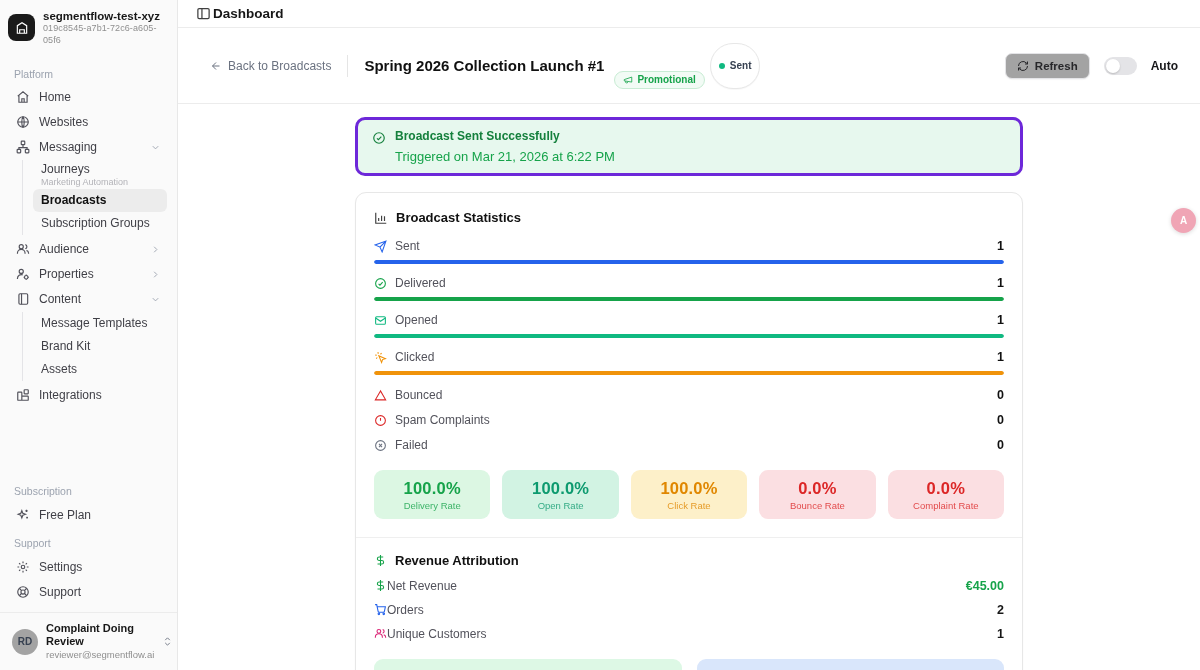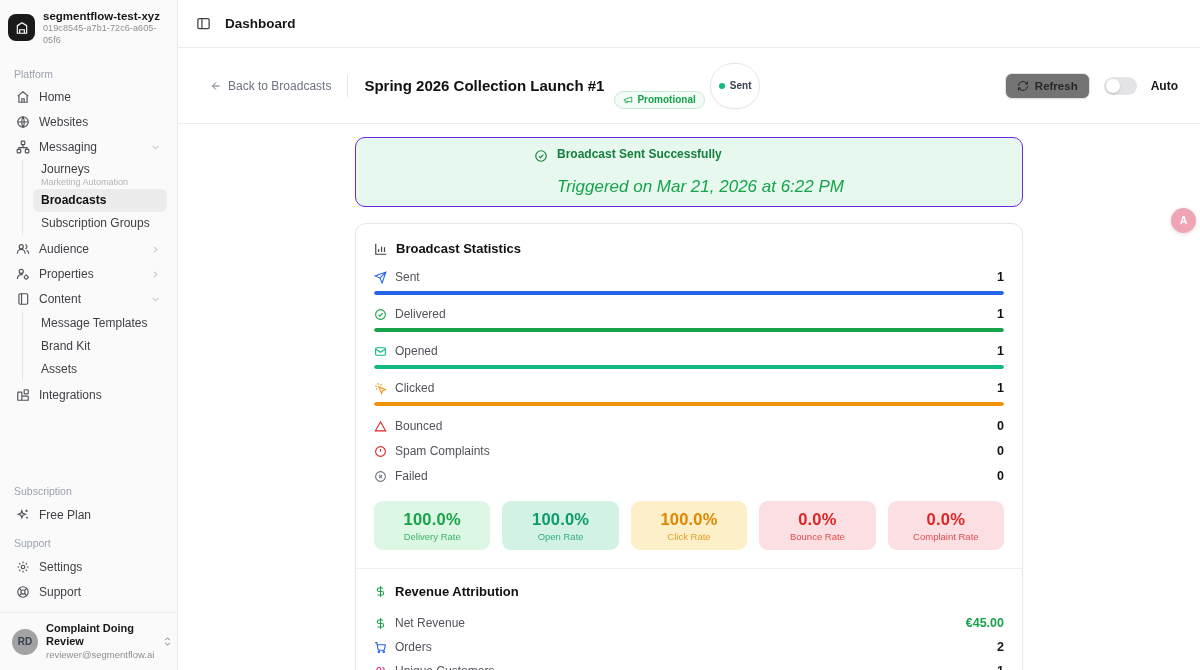--- a/index.html
+++ b/index.html
@@ -24,67 +24,67 @@
   .sub-sub { font-size:9px; color:#b3b3b8; margin-top:1px; }
   .spacer { flex:1; }
   .user-row { display:flex; align-items:center; gap:8px; border-top:1px solid #ececec; margin:8px -10px 0; padding:9px 12px; }
   .avatar { width:26px; height:26px; border-radius:50%; background:#a3a3a3; color:#374151; font-size:10px; font-weight:700; display:flex; align-items:center; justify-content:center; flex:none; }
   .user-name { font-size:11px; font-weight:700; color:#171717; line-height:1.2; }
   .user-email { font-size:9.5px; color:#8f8f8f; line-height:1.3; }
   .user-chev { margin-left:auto; color:#6b7280; }
 
   
   .main { flex:1; display:flex; flex-direction:column; min-width:0; }
-  .topbar { height:48px; border-bottom:1px solid #ececec; display:flex; align-items:center; gap:14px; padding:12px 18px; background:#fff; }
+  .topbar { height:28px; border-bottom:1px solid #ececec; display:flex; align-items:center; gap:2px; padding:12px 18px; background:#fff; }
   .topbar-title { font-size:13.5px; font-weight:700; }
   .topbar .ic { color:#404040; }
 
   .titlebar { height:76px; border-bottom:1px solid #ececec; display:flex; align-items:center; padding:0 22px 0 32px; background:#fff; }
   .back-link { display:flex; align-items:center; gap:6px; color:#6b7280; font-size:12px; cursor:pointer; white-space:nowrap; }
   .vdiv { width:1px; height:22px; background:#e5e5e5; margin:0 16px; }
   .title-block { display:flex; flex-direction:row; gap:5px; }
   .title-row { display:flex; align-items:center; gap:10px; }
   .page-title { font-size:15px; font-weight:700; color:#111; }
   .promo-badge { display:inline-flex; align-items:center; gap:4px; font-size:10px; font-weight:600; color:#16a34a; background:#f2fbf5; border:1px solid #c8ecd4; border-radius:999px; padding:2.5px 8px;margin-top:28px; }
   .sent-pill { display:inline-flex; align-items:center; gap:5px; font-size:10px; font-weight:600; color:#374151; background:#fff; border:1px solid #e7e7e7; border-radius:999px; padding:2.5px 8px; width:fit-content; box-shadow:0 1px 1px rgba(0,0,0,.03); }
   .dot { width:6px; height:6px; border-radius:50%; background:#10b981; }
   .titlebar-right { margin-left:auto; display:flex; align-items:center; gap:14px; }
-  .refresh-btn { display:flex; align-items:center; gap:6px; font-size:11.5px; font-weight:600; color:#27272a; background:#737373; border:1px solid #e4e4e7; border-radius:7px; padding:6px 11px; cursor:pointer; box-shadow:0 1px 1px rgba(0,0,0,.04); }
+  .refresh-btn { display:flex; align-items:center; gap:6px; font-size:11.5px; font-weight:600; color:#27272a; background:#a3a3a3; border:1px solid #e4e4e7; border-radius:7px; padding:6px 11px; cursor:pointer; box-shadow:0 1px 1px rgba(0,0,0,.04); }
   .toggle { width:33px; height:18px; border-radius:999px; background:#e4e4e7; position:relative; cursor:pointer; }
   .toggle-knob { position:absolute; top:2px; left:2px; width:14px; height:14px; border-radius:50%; background:#fff; box-shadow:0 1px 2px rgba(0,0,0,.18); }
   .auto-label { font-size:12px; font-weight:700; color:#18181b; }
 
   .content { flex:1; overflow:hidden; background:#fff; }
   .content-inner { width:668px; margin:0 auto; padding-top:13px; }
 
-  .banner { border-radius:10px; background:#e7f8ee; border:1px solid #6d28d9; padding:9px 14px; display:flex; gap:9px;justify-content:center; }
+  .banner { border-radius:10px; background:#e7f8ee; border:3px solid #6d28d9; padding:9px 14px; display:flex; gap:9px; }
   .banner .ic { color:#15803d; margin-top:2px; }
   .banner-title { font-size:12px; font-weight:700; color:#15803d; }
-  .banner-sub { font-size:17px; color:#16a34a; margin-top:16px;font-style:italic; }
+  .banner-sub { font-size:13px; color:#16a34a; margin-top:6px; }
 
   .card { margin-top:16px; background:#fff; border:1px solid #e7e7e7; border-radius:11px; padding:17px 18px 0; box-shadow:0 1px 2px rgba(0,0,0,.03); height:500px; }
   .card-title { display:flex; align-items:center; gap:8px; font-size:13px; font-weight:700; color:#111; margin-bottom:11px; }
   .card-title .ic { color:#404040; }
   .card-title.rev .ic { color:#16a34a; }
 
   .stat-row { display:flex; align-items:center; gap:8px; height:20px; }
   .stat-label { font-size:12px; color:#52525b; }
   .stat-value { margin-left:auto; font-size:12.5px; font-weight:700; color:#111; }
   .bar-track { height:4px; border-radius:2px; background:#f4f4f5; margin:4px 0 9px; overflow:hidden; }
   .bar-fill { height:100%; border-radius:2px; }
   .zero-row { margin-bottom:3px; height:22px; }
 
   .rates { display:flex; gap:12px; margin-top:14px; }
   .rate-card { flex:1; border-radius:9px; height:49px; display:flex; flex-direction:column; align-items:center; justify-content:center; gap:2px; }
   .rate-value { font-size:16.5px; font-weight:800; letter-spacing:.2px; }
   .rate-label { font-size:9.5px; opacity:.8; }
 
   .divider { height:1px; background:#efefef; margin:18px -18px 15px; }
 
-  .rev-row { display:flex; align-items:flex-end; gap:8px; height:20px; margin-bottom:4px; }
+  .rev-row { display:flex; align-items:flex-start; gap:0; height:20px; margin-bottom:4px; }
   .rev-cards { display:flex; gap:15px; margin-top:12px; }
   .rev-card { flex:1; border-radius:9px; height:49px; display:flex; flex-direction:column; align-items:center; justify-content:center; gap:2px; }
   .rev-card-value { font-size:18px; font-weight:800; }
 
   .floating-btn { position:fixed; right:4px; top:208px; width:25px; height:25px; border-radius:50%; background:#f0a5b5; color:#fff; display:flex; align-items:center; justify-content:center; font-size:10px; font-weight:700; box-shadow:0 1px 4px rgba(0,0,0,.15); cursor:pointer; }
 
   .ic { flex:none; }
   svg { display:block; }
 </style>
 </head>

